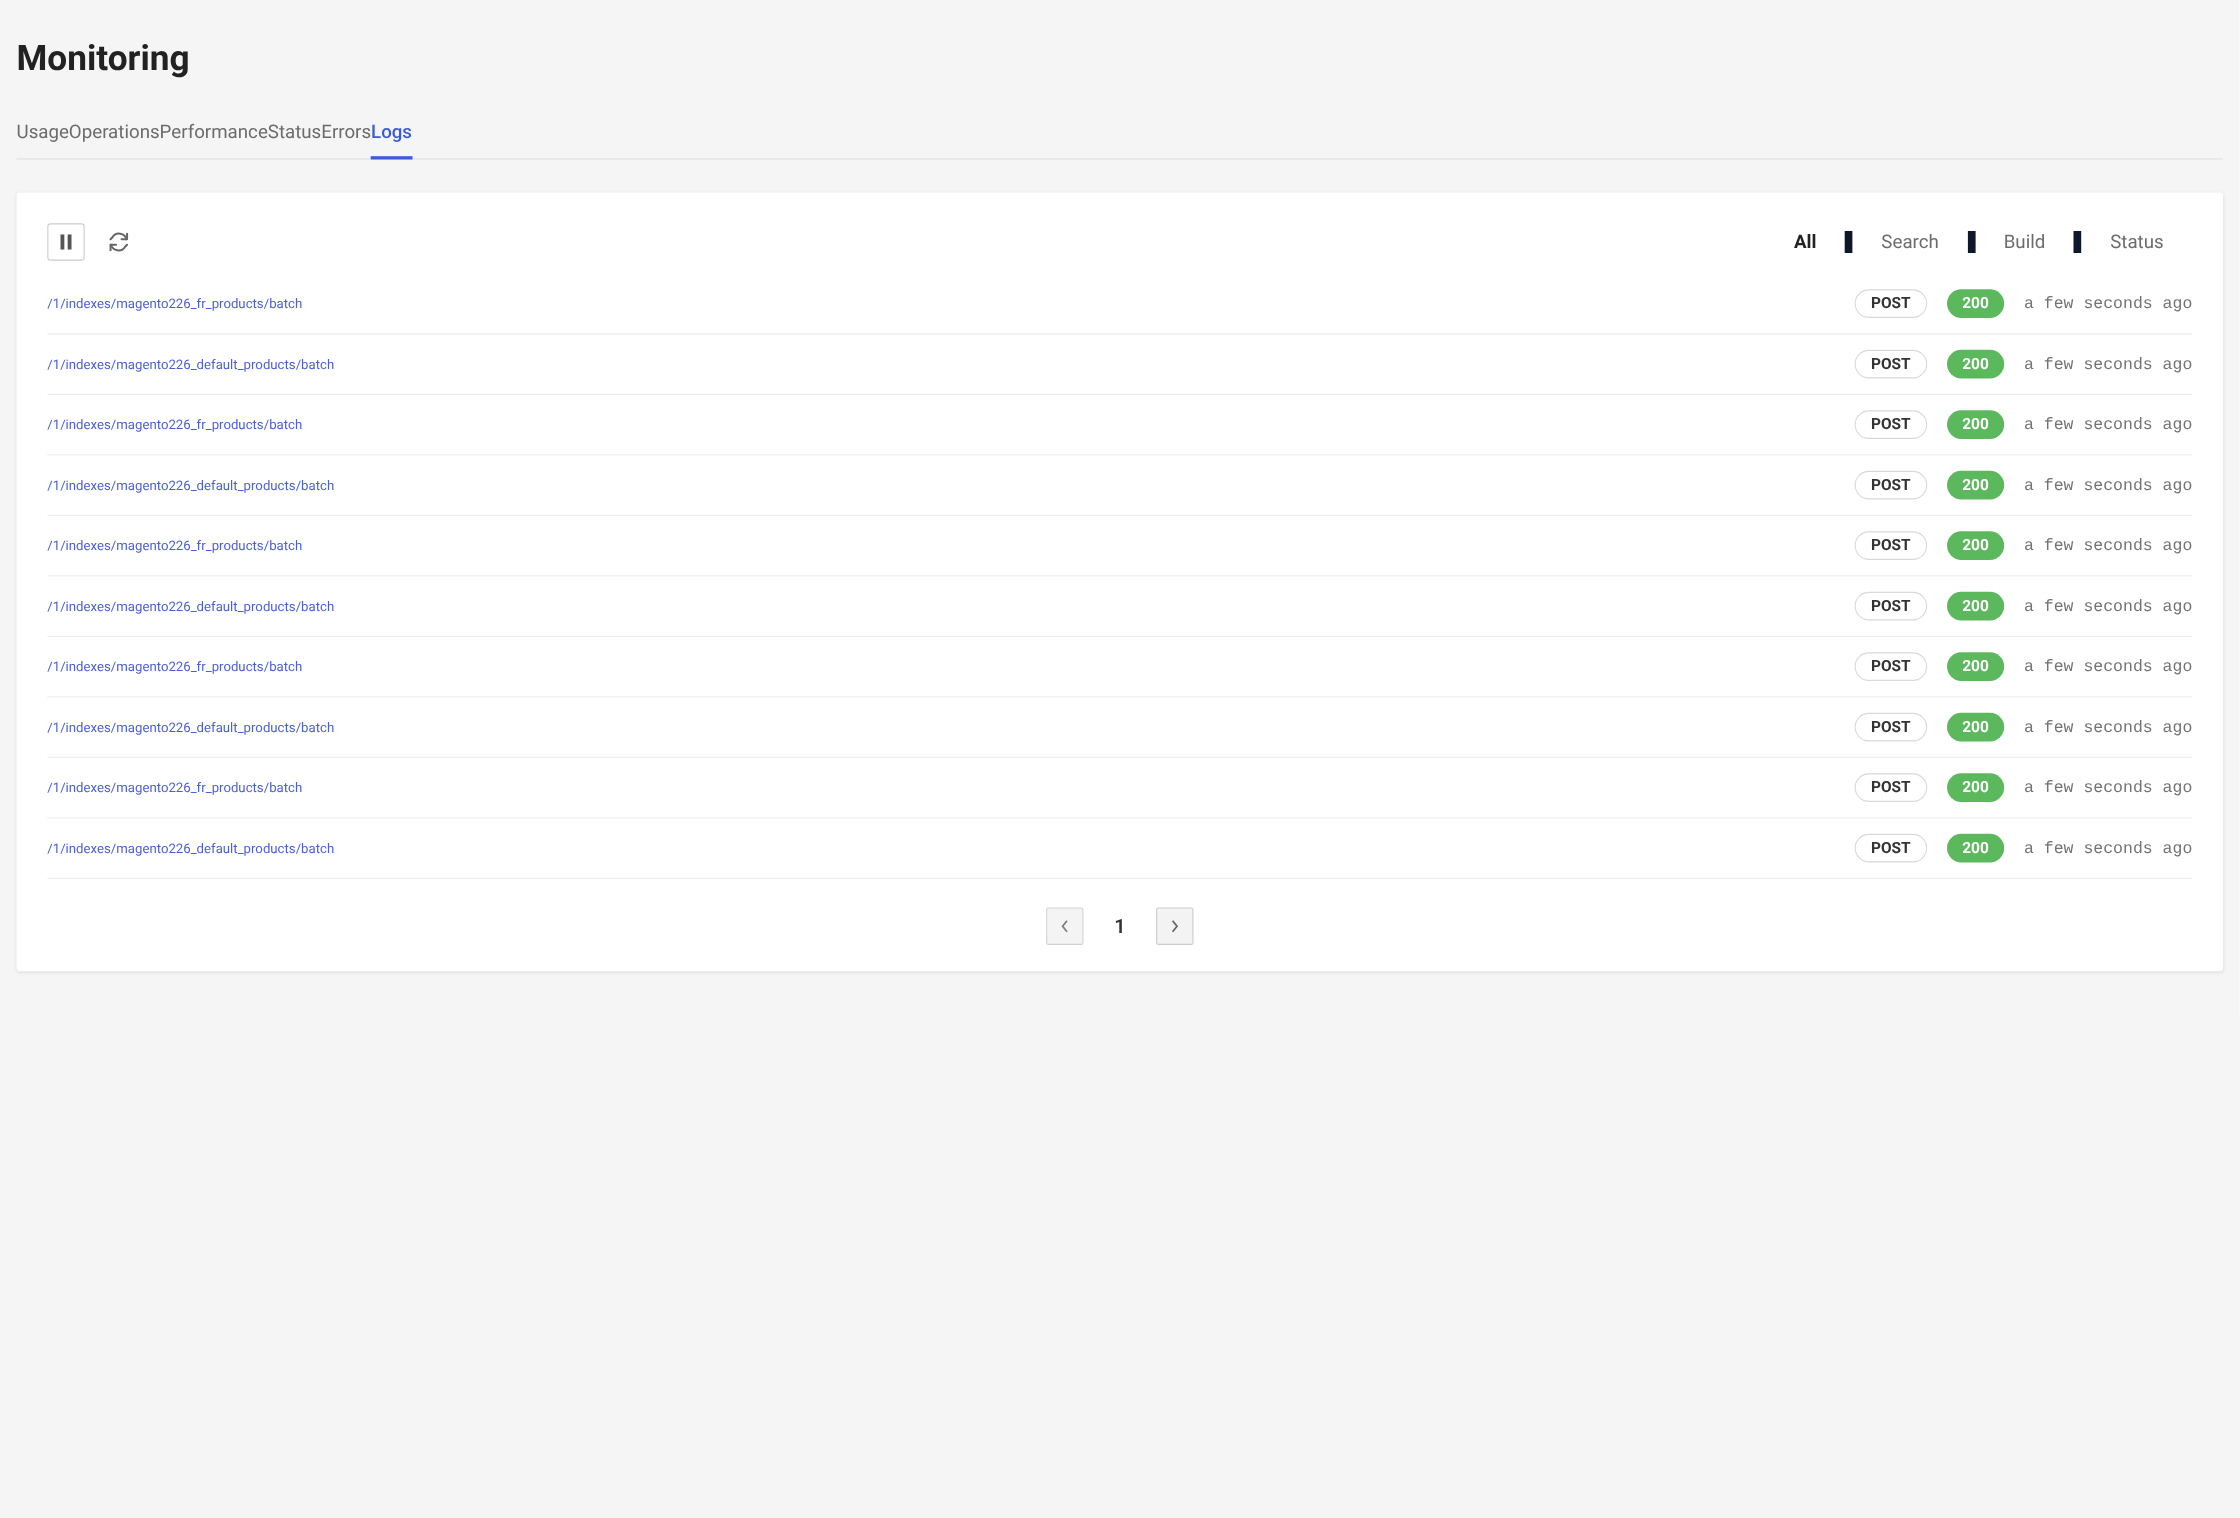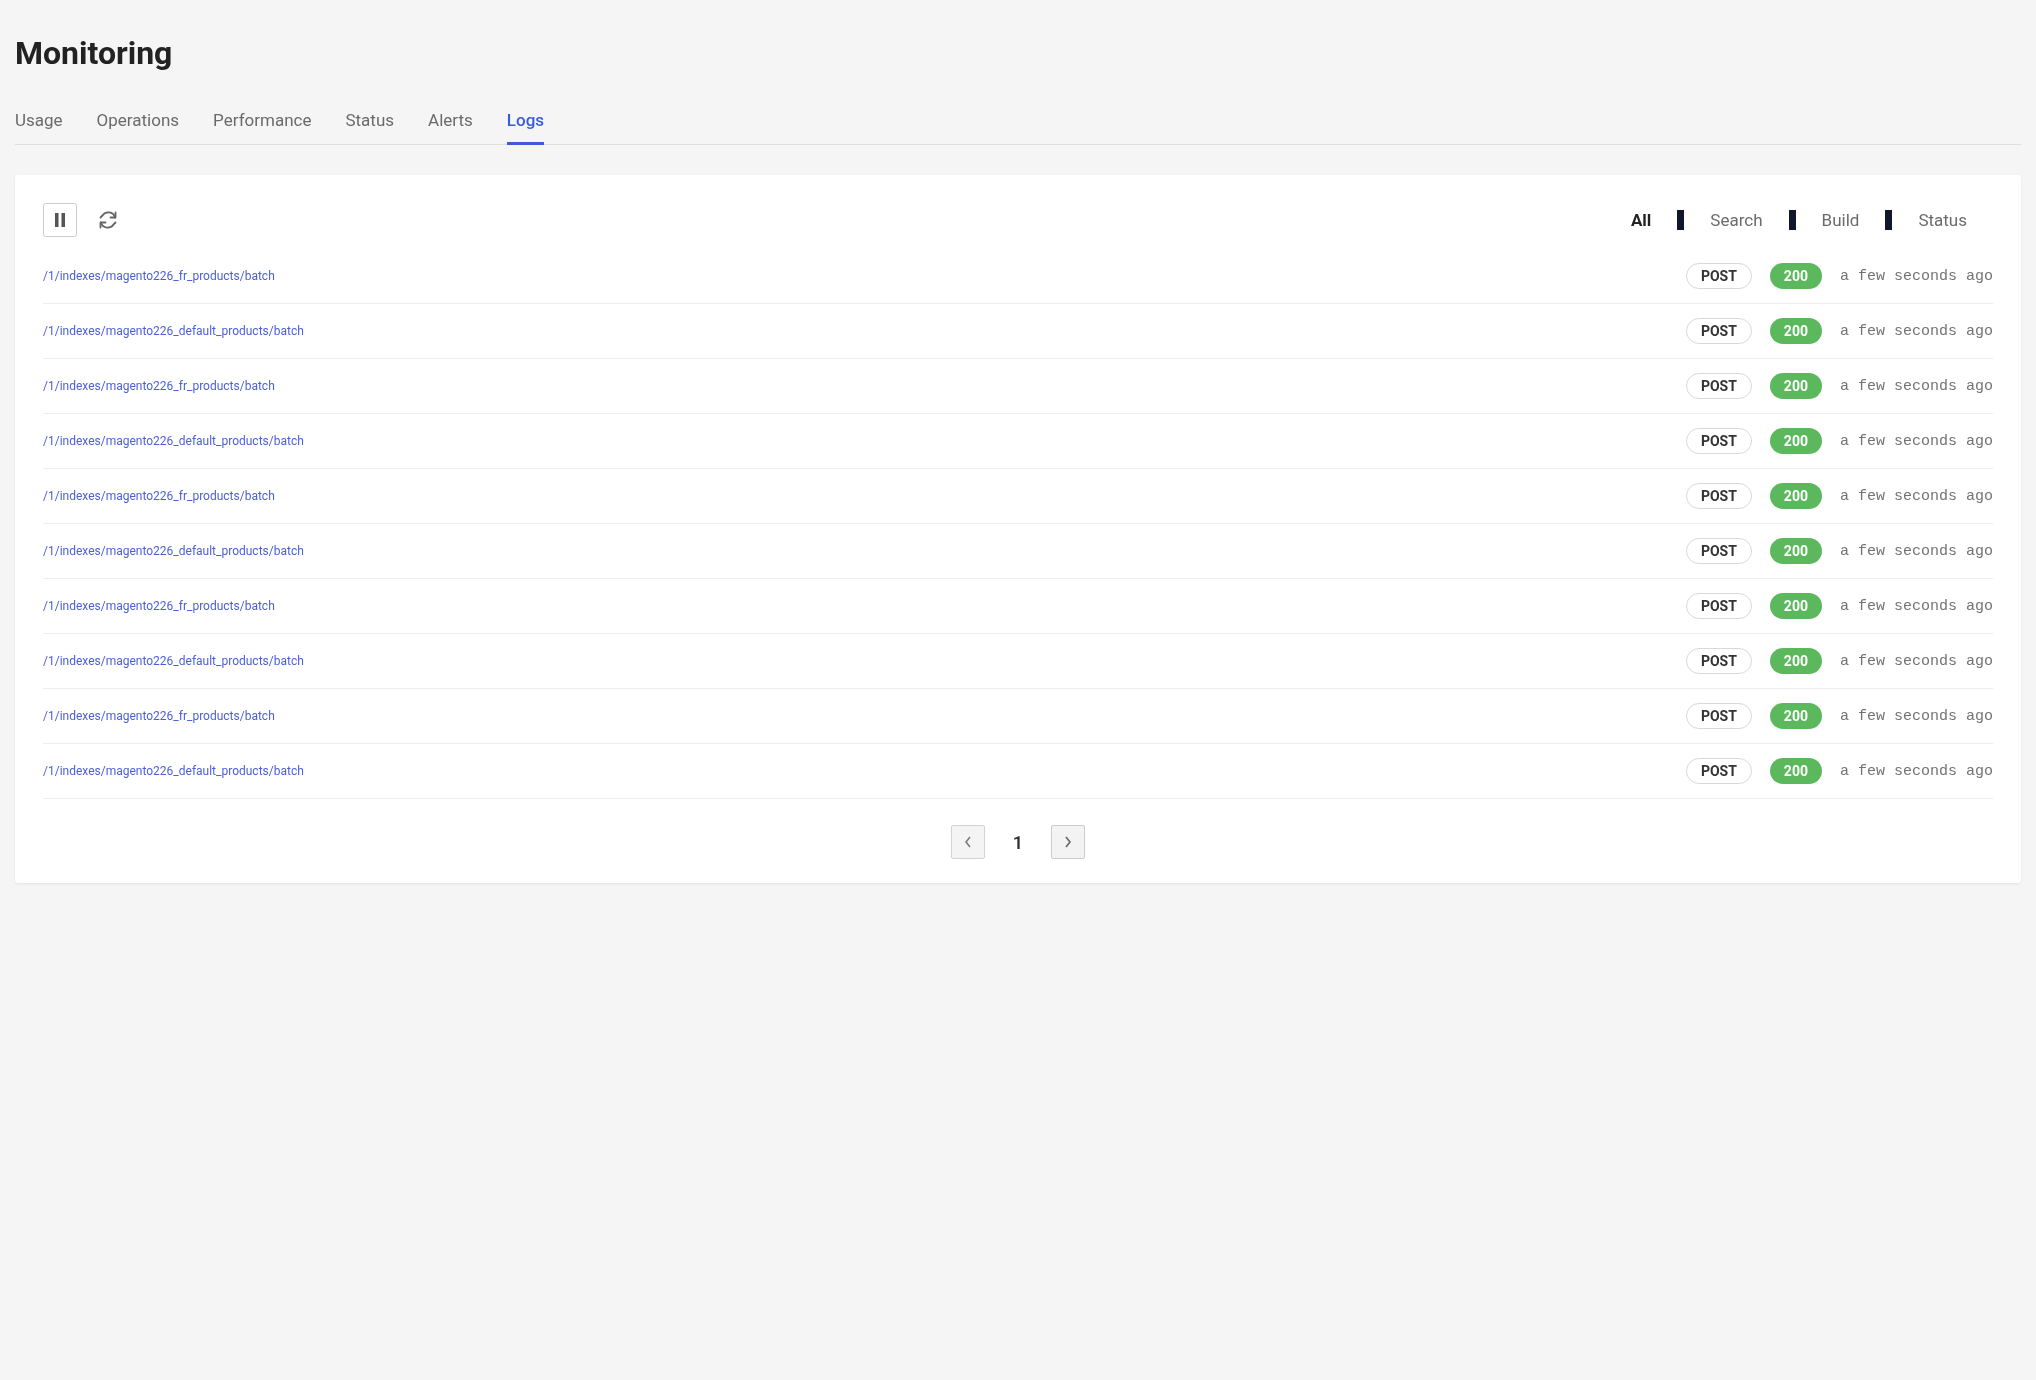--- a/index.html
+++ b/index.html
@@ -10,21 +10,20 @@
       padding: 10px 15px 20px;
     }
     .page-title {
       font-size: 32px;
       font-weight: 700;
       color: #222;
       margin: 24px 0 30px 0;
     }
     .tabs {
       display: flex;
-      gap: 34px;
       border-bottom: 1px solid #e0e0e0;
       margin-bottom: 30px;
       margin-top: 17px;
     }
     .tab {
       padding: 8px 0 12px 0;
       font-size: 17px;
       color: #6b6b6b;
       cursor: pointer;
       border-bottom: 3px solid transparent;
@@ -155,21 +154,21 @@
 </head>
 <body>
 
 <h1 class="page-title">Monitoring</h1>
 
 <div class="tabs">
   <div class="tab">Usage</div>
   <div class="tab">Operations</div>
   <div class="tab">Performance</div>
   <div class="tab">Status</div>
-  <div class="tab">Alerts</div>
+  <div class="tab">Errors</div>
   <div class="tab active">Logs</div>
 </div>
 
 <div class="panel">
 
   <div class="toolbar">
     <div class="toolbar-left">
       <button class="icon-button">
         <span>
           <svg width="12" height="14" viewBox="0 0 12 14">

